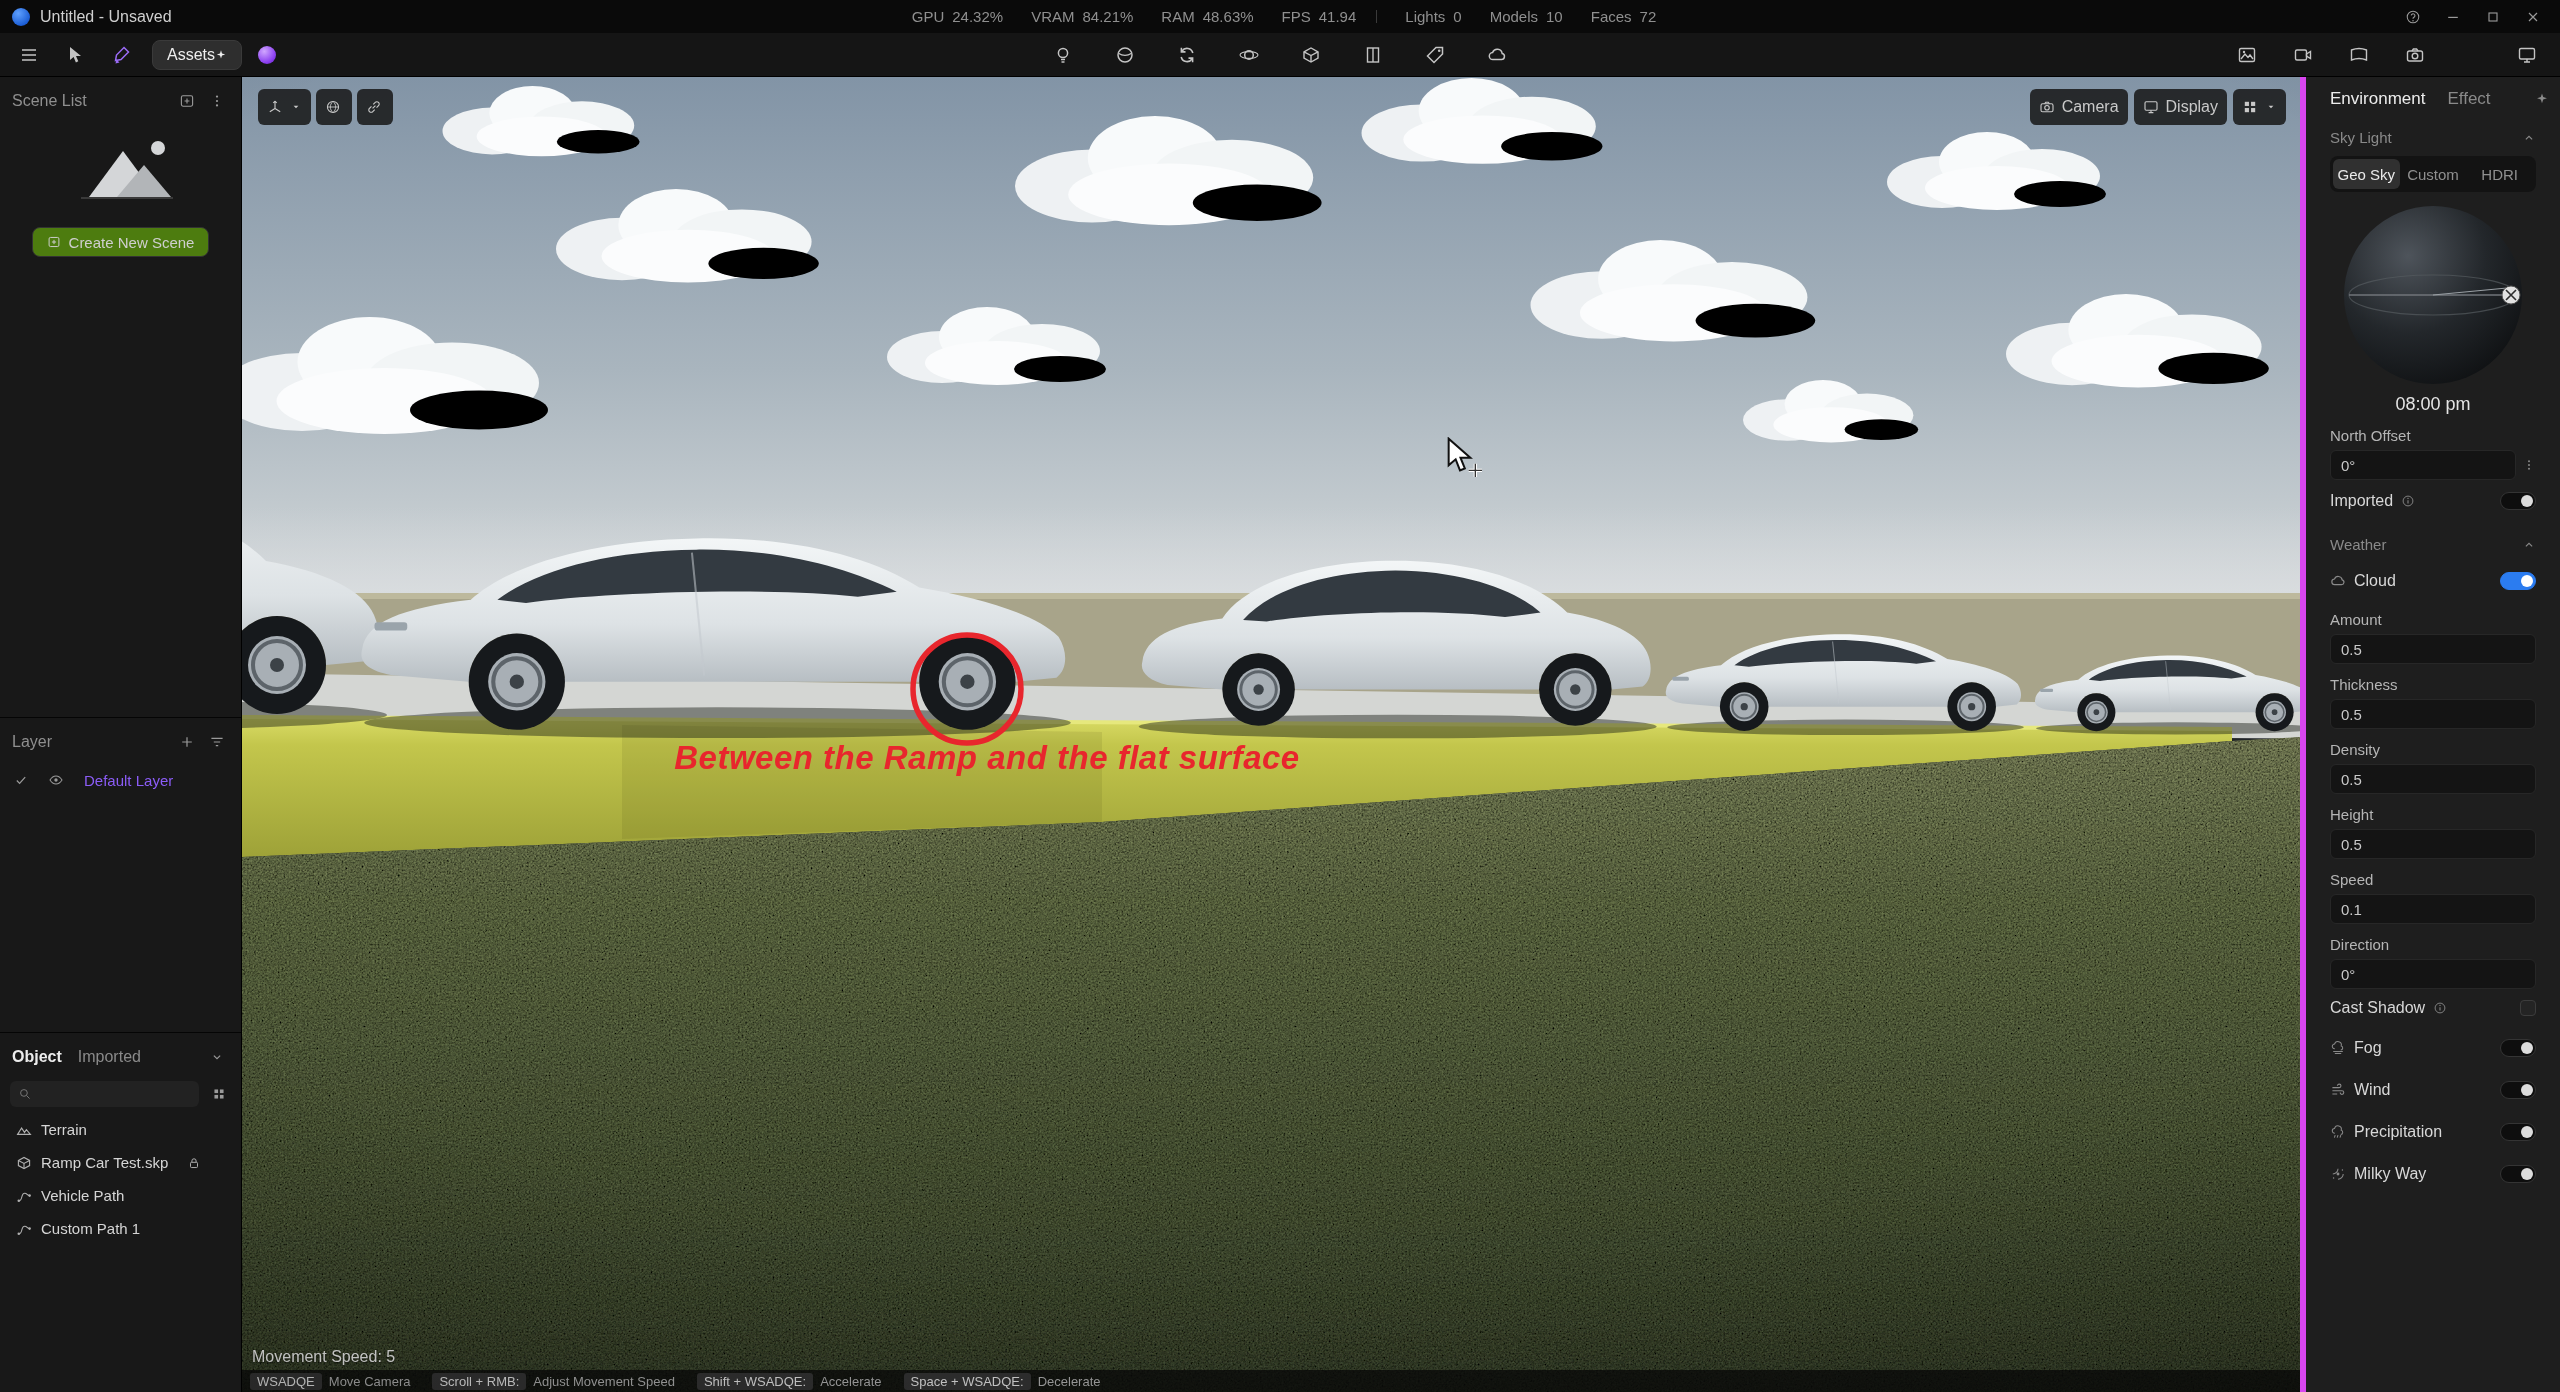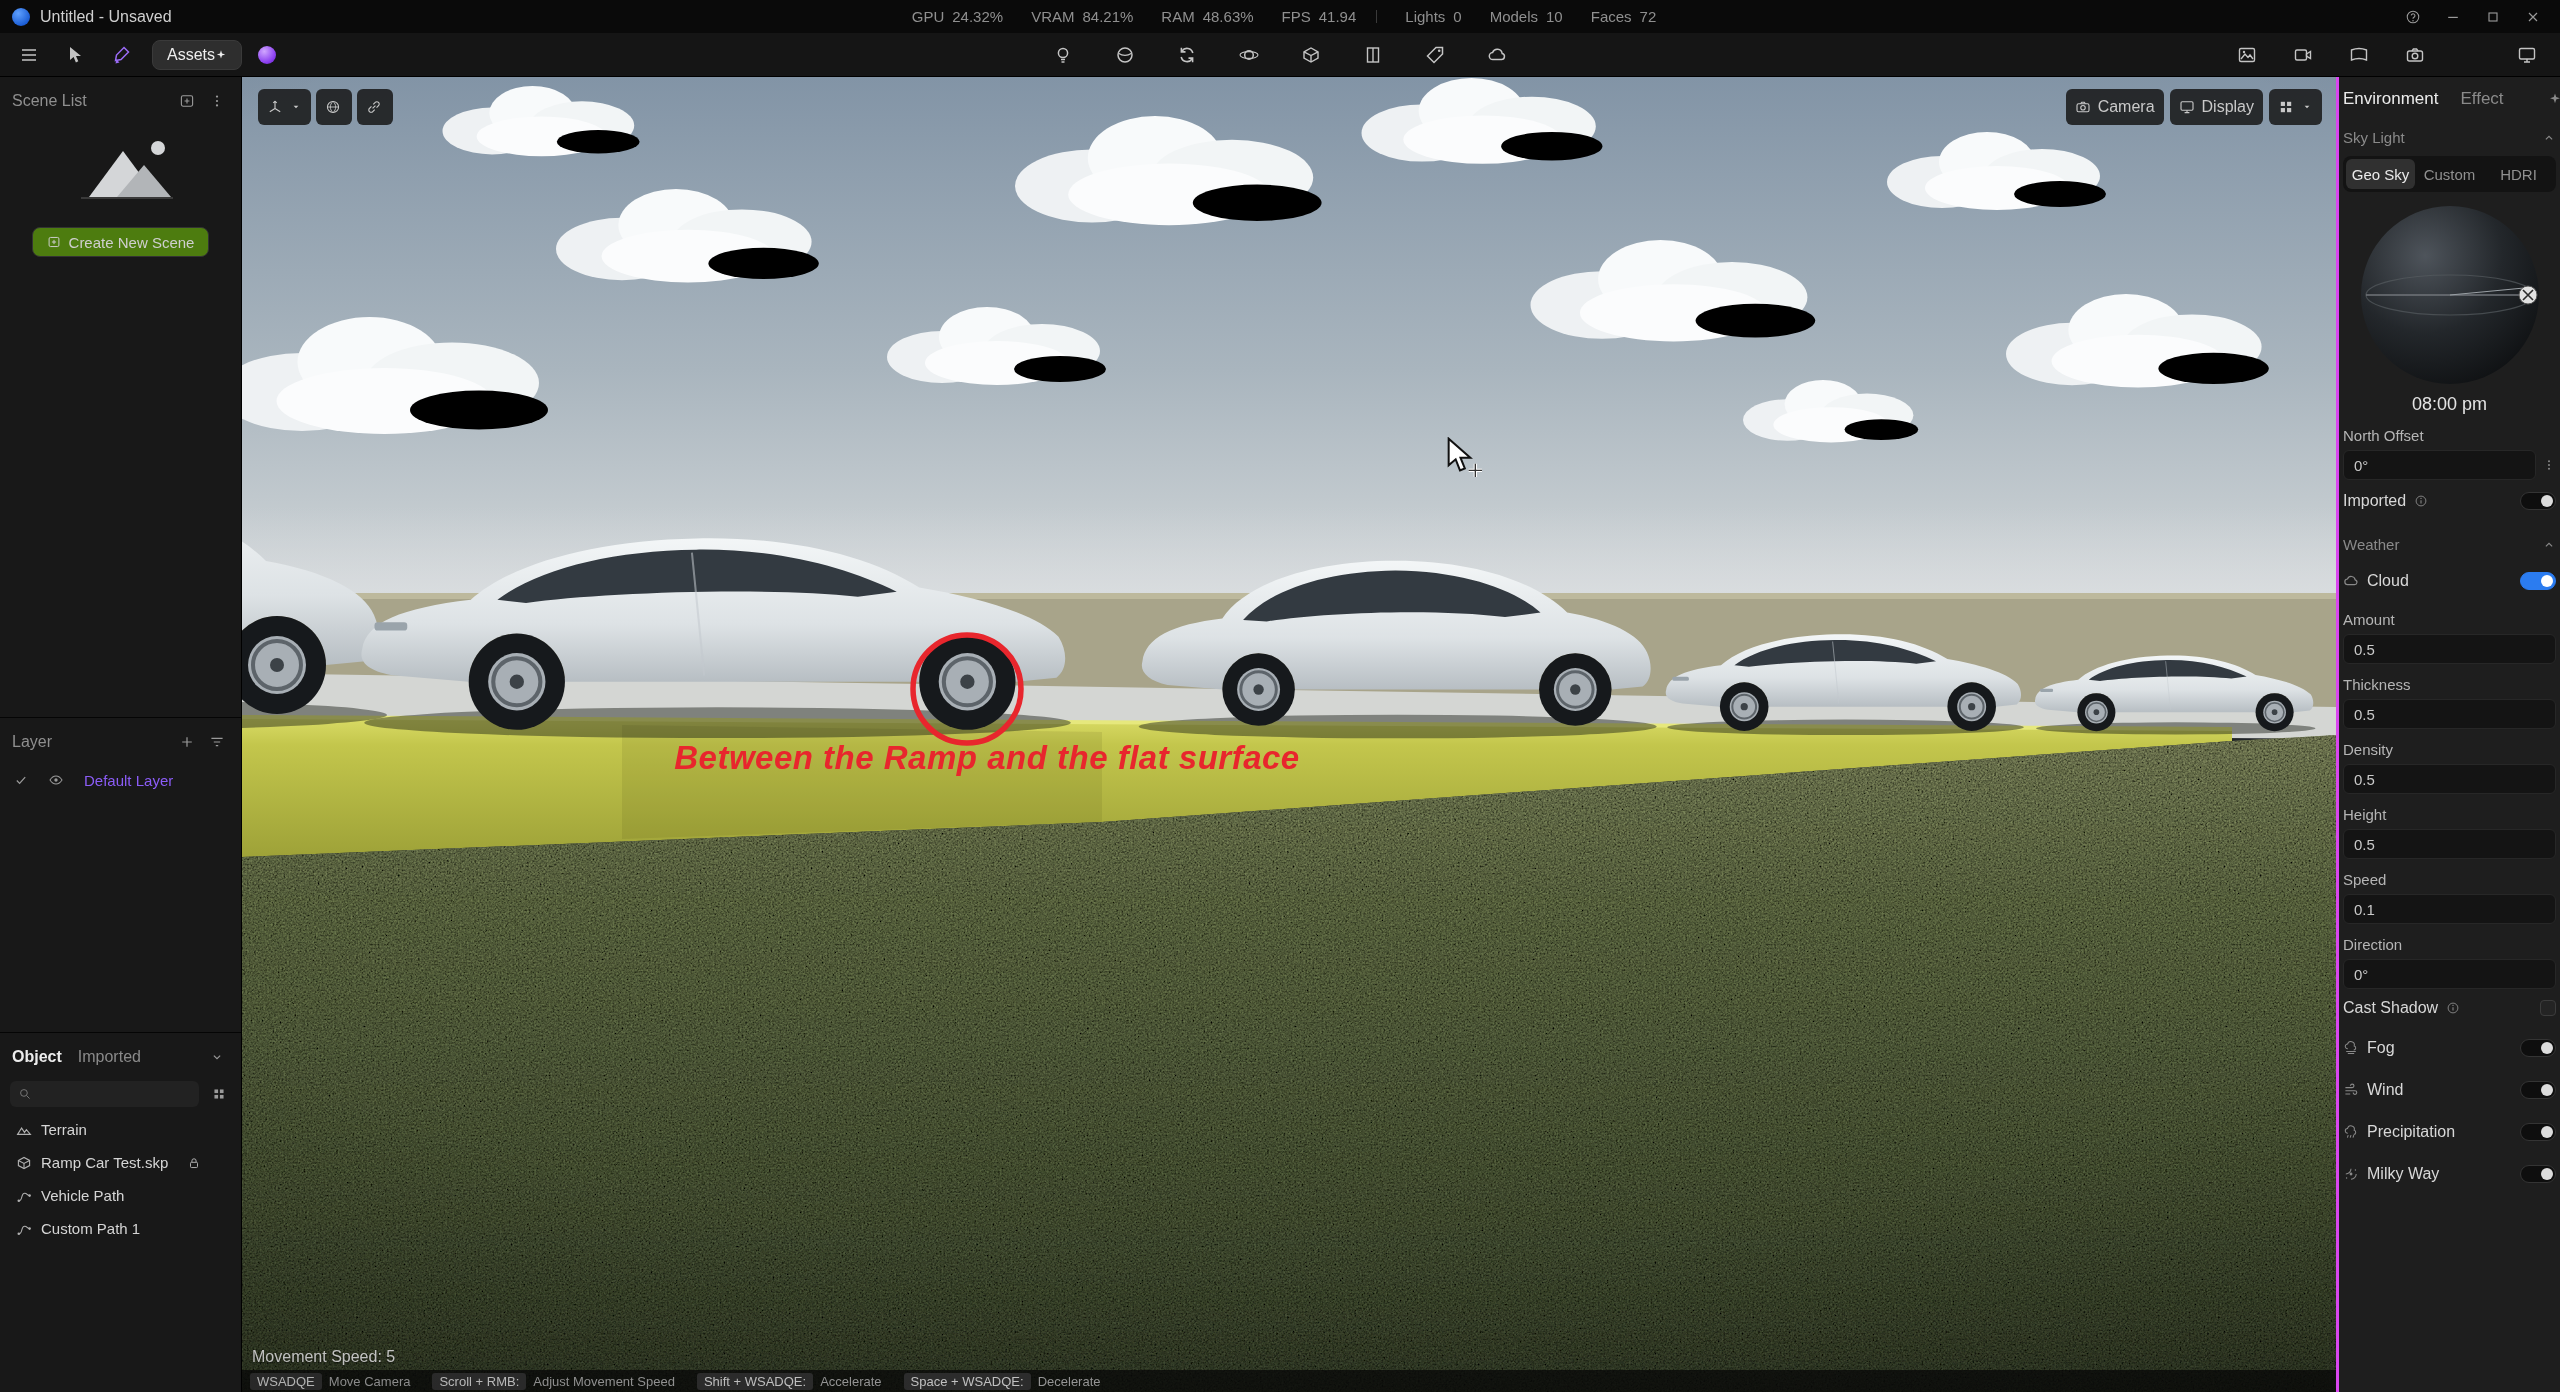--- a/index.html
+++ b/index.html
@@ -61,21 +61,21 @@
   .movement-speed{position:absolute;left:10px;bottom:26px;color:rgba(240,240,240,.9);font-size:16px;text-shadow:0 1px 2px rgba(0,0,0,.6)}
   .shortcut-bar{position:absolute;left:0;right:0;bottom:0;height:22px;background:rgba(10,10,10,.8);display:flex;align-items:center;gap:22px;padding:0 8px;white-space:nowrap}
   .chip{display:flex;align-items:center;gap:7px}
   .keys{background:#2f2f2f;color:#cfcfcf;font-size:13px;padding:1px 7px;border-radius:3px}
   .act{color:#9f9f9f;font-size:13px}
   .vignette{position:absolute;inset:0;pointer-events:none;
     background:radial-gradient(ellipse 120% 95% at 50% 38%,rgba(0,0,0,0) 55%,rgba(0,0,0,.30) 100%)}
   .cursor-wrap{position:absolute;left:1200px;top:360px;pointer-events:none}
 
   
-  .envpanel{width:224px;background:#1e1e1e;border-left:3px solid #d946ef;padding:0 4px;font-size:16px;overflow:hidden}
+  .envpanel{width:260px;background:#1e1e1e;border-left:6px solid #d946ef;padding:0 24px;font-size:16px;overflow:hidden}
   .env-tabs{display:flex;align-items:center;gap:22px;height:44px;font-size:17px}
   .env-tab-active{color:#ececec}
   .env-tab{color:#8a8a8a}
   .sec-title{display:flex;align-items:center;color:#8a8a8a;font-size:15px;margin:8px 0 10px}
   .seg{display:flex;background:#131313;border-radius:8px;padding:3px;height:36px}
   .seg-btn{flex:1;display:flex;align-items:center;justify-content:center;border-radius:6px;color:#909090;font-size:15px}
   .seg-on{background:#303030;color:#eaeaea}
   .sun-sphere{width:178px;height:178px;margin:14px auto 0;position:relative;border-radius:50%;
     background:radial-gradient(circle at 36% 28%,#4e545b,#23272b 45%,#101214 80%,#0b0c0e)}
   .sun-sphere svg{position:absolute;inset:0;overflow:visible}

